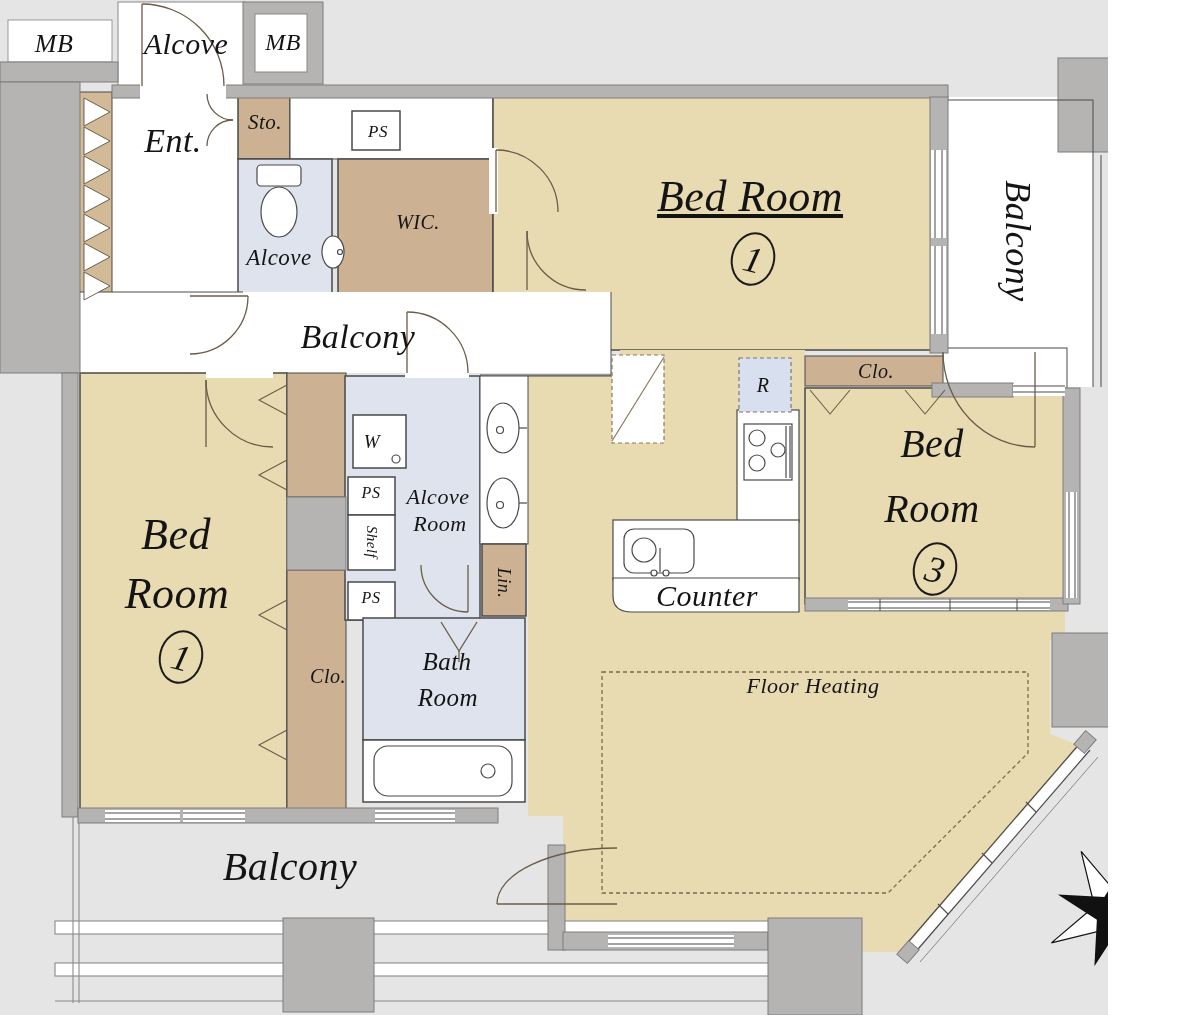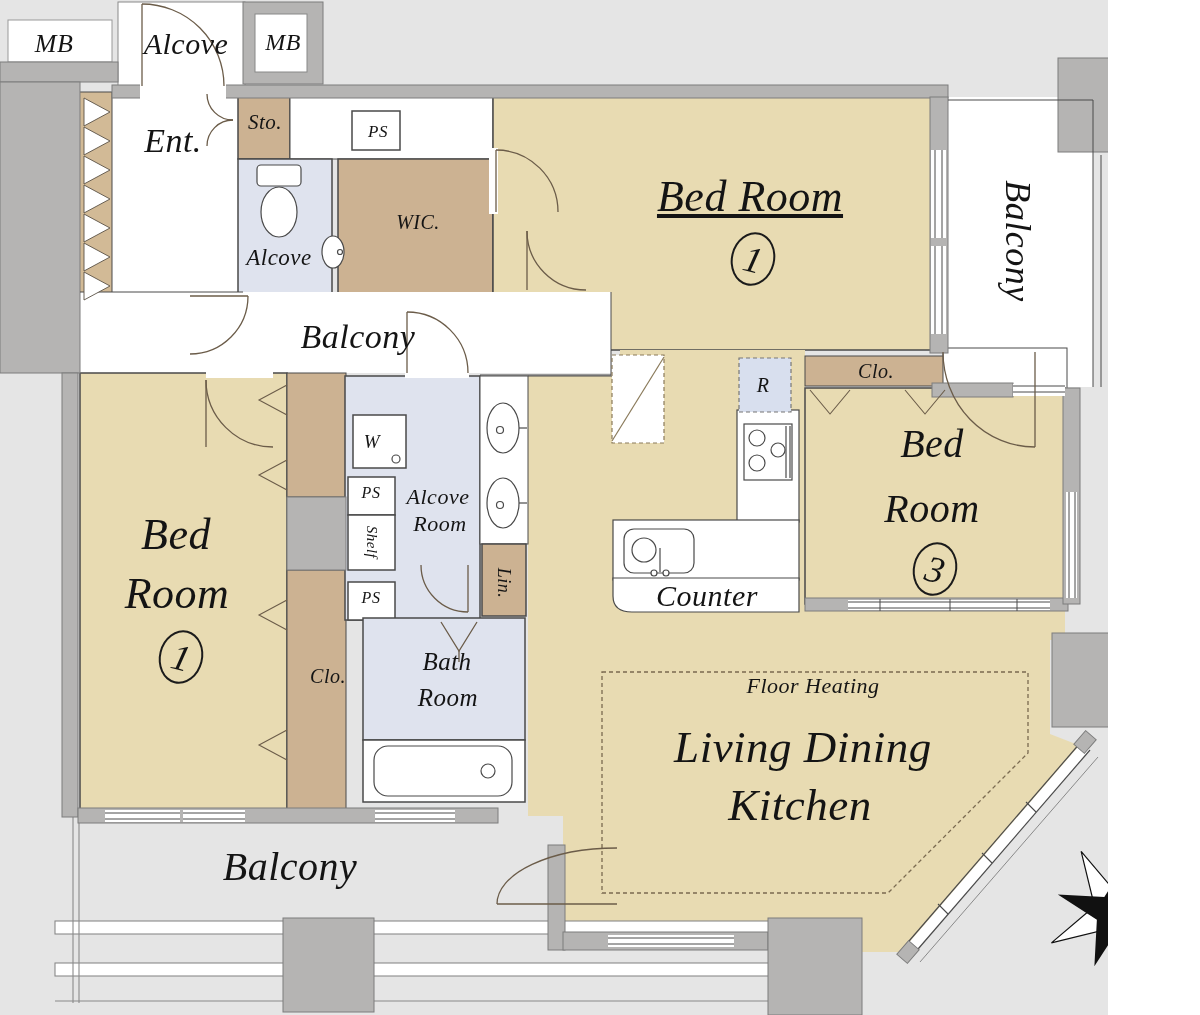--- a/index.html
+++ b/index.html
@@ -259,18 +259,16 @@
   <div class="lbl" style="left:707px;top:596px;font-size:30px;">Counter</div>
   <div class="lbl" style="left:176px;top:535px;font-size:44px;">Bed</div>
   <div class="lbl" style="left:177px;top:594px;font-size:44px;">Room</div>
   <div class="nwrap" style="left:181px;top:657px;">
     <span class="num">1</span>
   </div>
   <div class="lbl" style="left:328px;top:676px;font-size:20px;">Clo.</div>
   <div class="lbl" style="left:447px;top:661px;font-size:25px;text-align:right;">Bath</div>
   <div class="lbl" style="left:448px;top:697px;font-size:25px;">Room</div>
   <div class="lbl" style="left:813px;top:686px;font-size:22px;">Floor Heating</div>
-  <div class="lbl" style="left:803px;top:747px;font-size:45px;">Living Dining</div>
-  <div class="lbl" style="left:800px;top:805px;font-size:45px;">Kitchen</div>
   <div class="lbl" style="left:290px;top:867px;font-size:40px;">Balcony</div>
   <div class="lbl rotN" style="left:1174px;top:941px;font-size:17px;">N</div>
 
 </div>
 
 </body></html>

